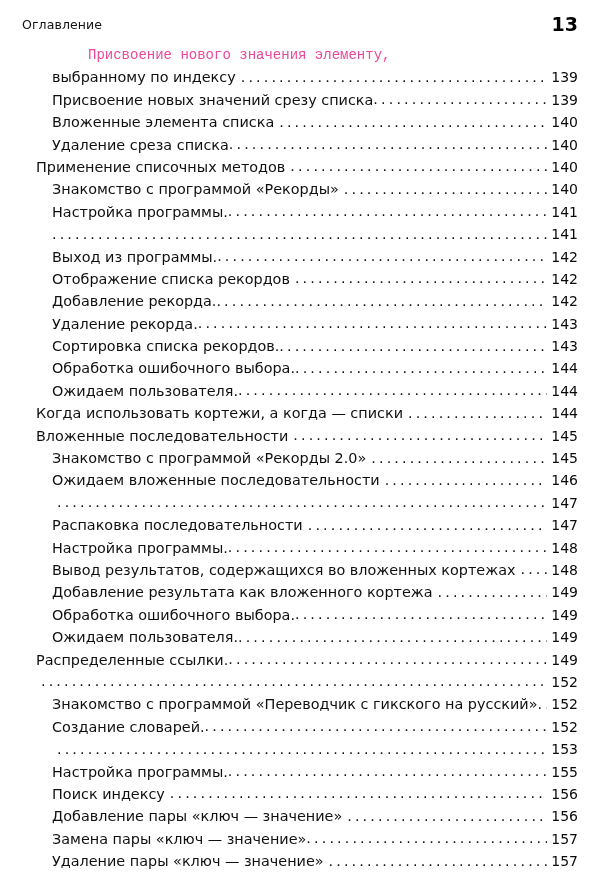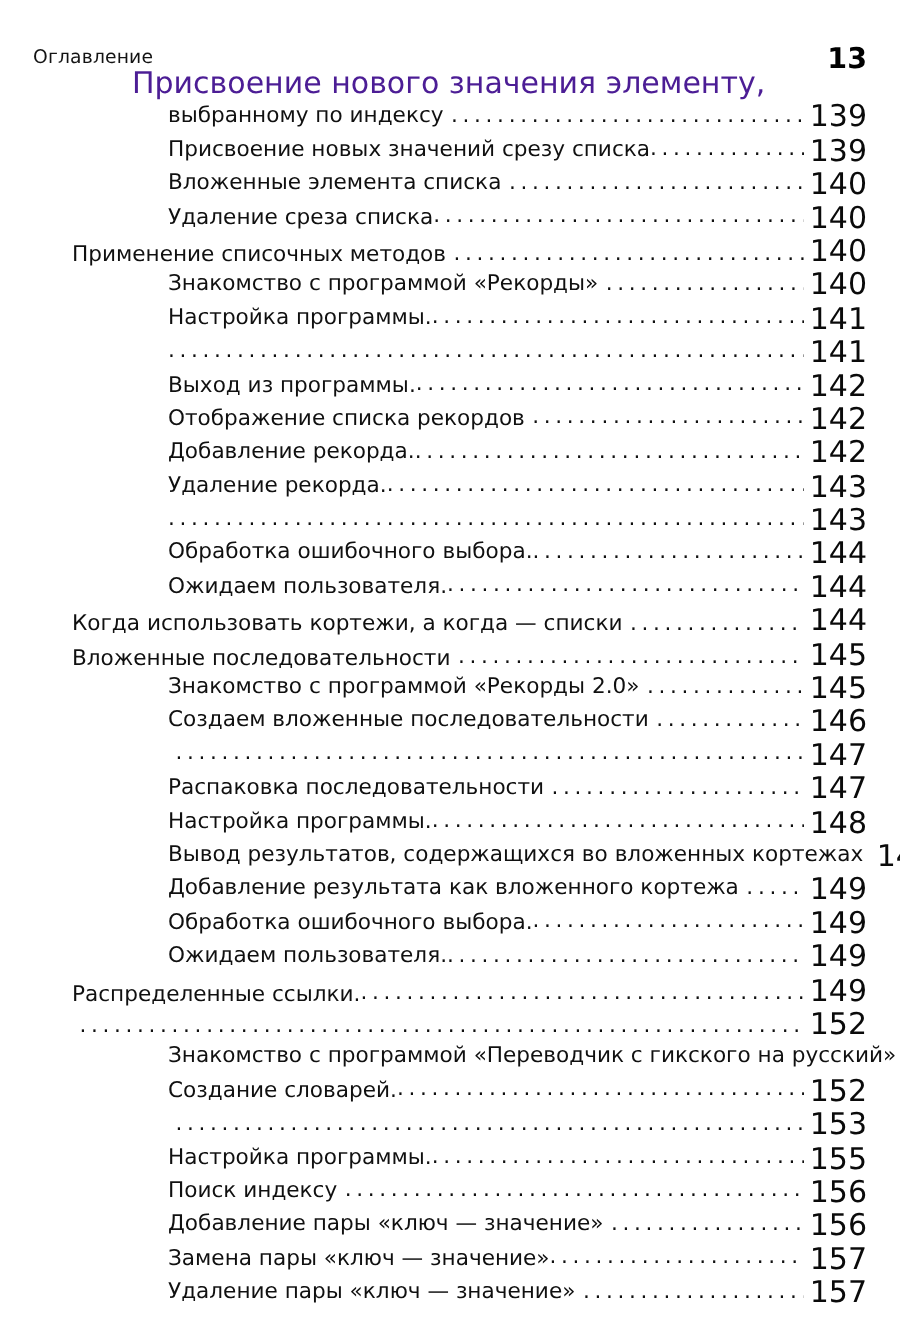--- a/index.html
+++ b/index.html
@@ -20,26 +20,26 @@
   .page {
     width: 600px;
     height: 882px;
     position: relative;
     box-sizing: border-box;
   }
 
   
   .running-head {
     position: absolute;
-    top: 25px;
+    top: 8px;
     left: 22px;
     right: 22px;
     height: 24px;
     display: flex;
-    align-items: center;
+    align-items: flex-end;
     justify-content: space-between;
   }
   .running-head-title {
     font-size: 12.5px;
     letter-spacing: 0.1px;
     color: #131313;
     white-space: nowrap;
   }
   .running-head-folio {
     font-size: 19px;
@@ -64,29 +64,30 @@
     align-items: baseline;
     width: 100%;
     box-sizing: border-box;
     padding-right: 22px;
     height: 22.4px;
     font-size: 14.4px;
     line-height: 22.4px;
     white-space: nowrap;
     color: #101010;
   }
-  .toc-entry.lvl1 { padding-left: 48px; }
-  .toc-entry.lvl2 { padding-left: 112px; align-items: center; }
+  .toc-entry.lvl1 { padding-left: 36px; }
+  .toc-entry.lvl2 { padding-left: 52px; }
   .wrap-line-1 {
     padding-left: 88px;
     height: 22.4px;
-    font-size: 20px;
+    font-size: 14px;
     line-height: 22.4px;
     white-space: nowrap;
-    color: #4c1d95;
+    color: #ec4899;
+    font-family: Liberation Mono, monospace;
   }
 
   .entry-title {
     flex: 0 0 auto;
   }
 
   .leader {
     flex: 1 1 auto;
     overflow: hidden;
     white-space: nowrap;
@@ -99,21 +100,21 @@
   }
   
   .leader.tight {
     margin-left: 0px;
   }
 
   .page-num {
     flex: 0 0 auto;
     min-width: 26px;
     text-align: right;
-    font-size: 20px;
+    font-size: 14px;
     color: #0a0a0a;
   }
 </style>
 </head>
 <body>
 
 <div class="page">
 
   <div class="running-head">
     <span class="running-head-title">Оглавление</span>
@@ -175,20 +176,21 @@
         <span class="entry-title">Добавление рекорда.</span>
         <span class="leader tight">..........................................................................................</span>
         <span class="page-num">142</span>
       </div>
       <div class="toc-entry lvl2">
         <span class="entry-title">Удаление рекорда.</span>
         <span class="leader tight">..........................................................................................</span>
         <span class="page-num">143</span>
       </div>
       <div class="toc-entry lvl2">
+        <span class="entry-title">Сортировка списка рекордов.</span>
         <span class="leader tight">..........................................................................................</span>
         <span class="page-num">143</span>
       </div>
       <div class="toc-entry lvl2">
         <span class="entry-title">Обработка ошибочного выбора.</span>
         <span class="leader tight">..........................................................................................</span>
         <span class="page-num">144</span>
       </div>
       <div class="toc-entry lvl2">
         <span class="entry-title">Ожидаем пользователя.</span>
@@ -204,21 +206,21 @@
         <span class="entry-title">Вложенные последовательности</span>
         <span class="leader">..........................................................................................</span>
         <span class="page-num">145</span>
       </div>
       <div class="toc-entry lvl2">
         <span class="entry-title">Знакомство с программой «Рекорды 2.0»</span>
         <span class="leader">..........................................................................................</span>
         <span class="page-num">145</span>
       </div>
       <div class="toc-entry lvl2">
-        <span class="entry-title">Создаем вложенные последовательности</span>
+        <span class="entry-title">Ожидаем вложенные последовательности</span>
         <span class="leader">..........................................................................................</span>
         <span class="page-num">146</span>
       </div>
       <div class="toc-entry lvl2">
         <span class="leader">..........................................................................................</span>
         <span class="page-num">147</span>
       </div>
       <div class="toc-entry lvl2">
         <span class="entry-title">Распаковка последовательности</span>
         <span class="leader">..........................................................................................</span>

